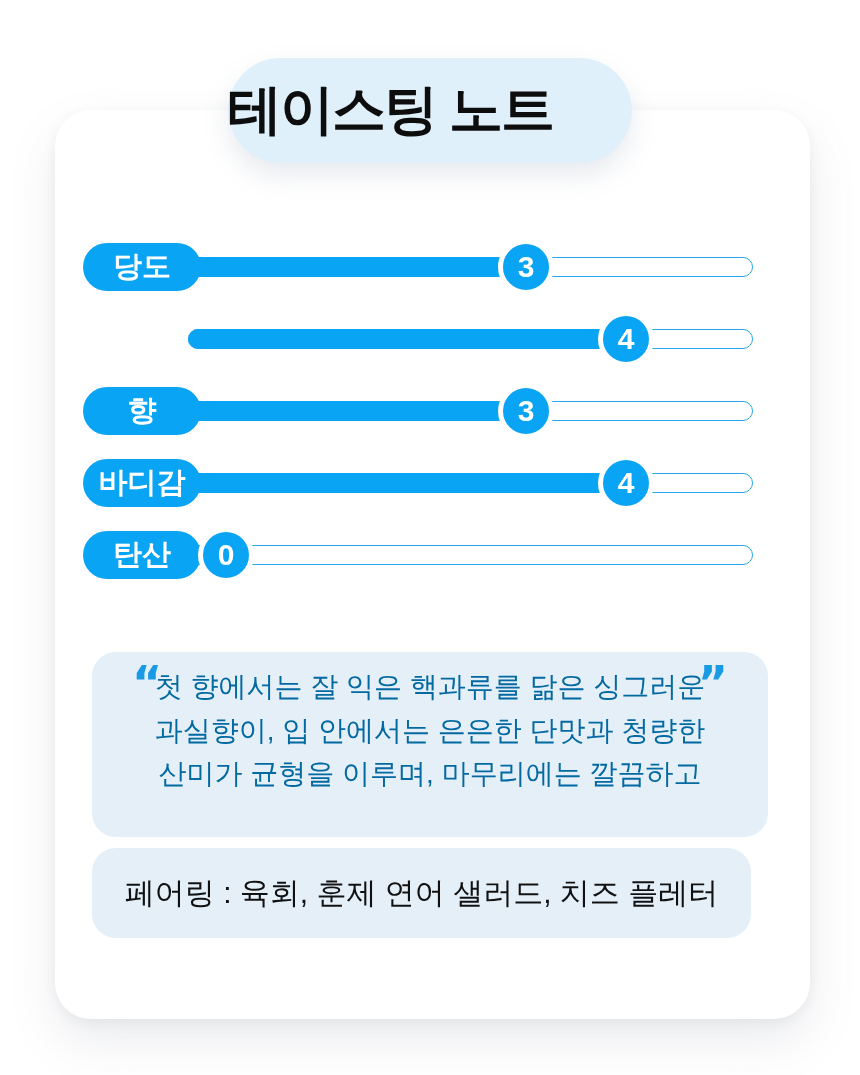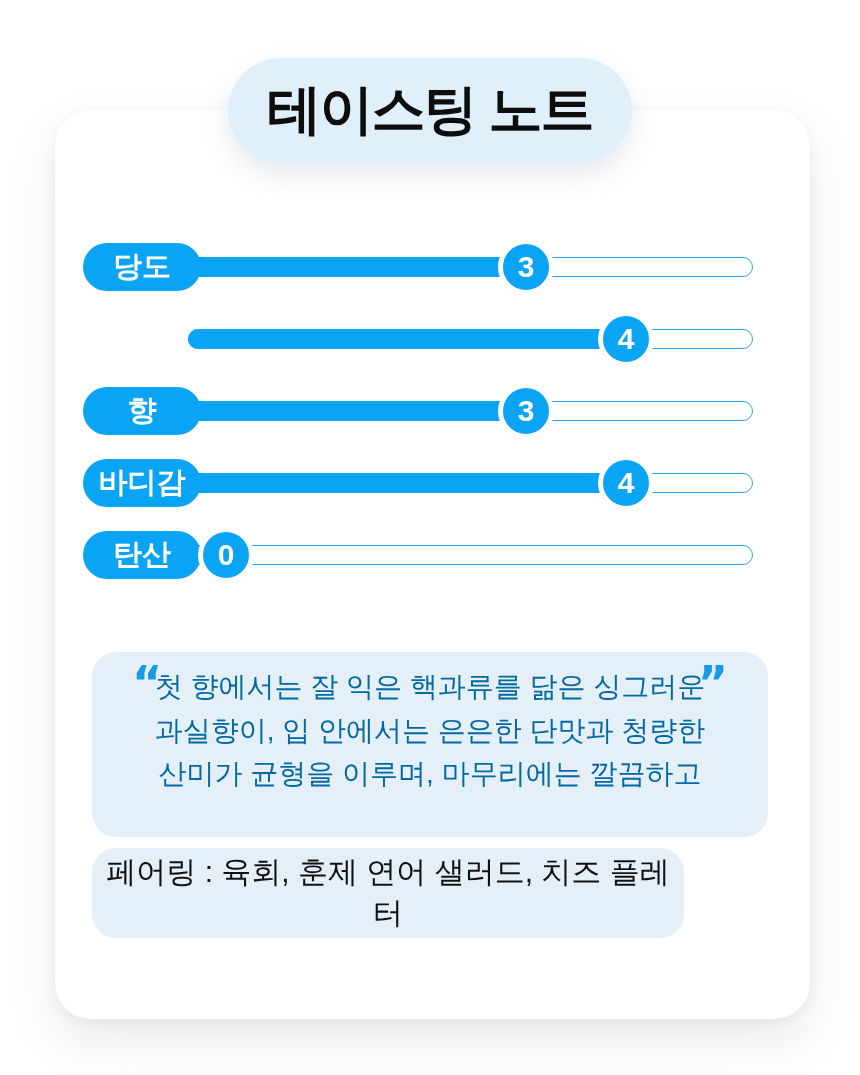--- a/index.html
+++ b/index.html
@@ -14,21 +14,21 @@
   .card{
     position:absolute;left:55px;top:110px;width:755px;height:909px;
     background:#ffffff;border-radius:36px;
     box-shadow:0 22px 48px rgba(110,120,140,.14),0 4px 14px rgba(0,0,0,.05);
   }
 
   
   .badge{
     position:absolute;left:50%;transform:translateX(-50%);top:58px;
     width:404px;height:105px;border-radius:53px;background:#dff0fb;
-    display:flex;align-items:center;justify-content:center;
+    display:flex;align-items:center;
     box-shadow:0 12px 26px rgba(120,140,160,.18);z-index:3;
   }
   .badge span{
     font-size:54px;font-weight:900;letter-spacing:-2px;color:#0d0d0d;
   }
 
   
   .sliders{position:absolute;left:28px;top:133px;width:673px;}
   .slider-row{position:relative;height:48px;margin-bottom:24px;}
   .track{
@@ -62,21 +62,21 @@
     font-size:28px;line-height:43.5px;font-weight:500;color:#0369a1;
   }
   .q{
     position:absolute;top:4px;font-size:46px;font-weight:900;color:#189be4;
     font-family:"DejaVu Sans",sans-serif;
   }
   .q.open{left:40px;}
   .q.close{right:40px;}
 
   .pairing-panel{
-    position:absolute;left:37px;top:738px;width:592px;height:90px;
+    position:absolute;left:37px;top:738px;width:659px;height:90px;
     background:#e4eff8;border-radius:24px;
     display:flex;align-items:center;justify-content:center;text-align:center;
   }
   .pairing-panel span{font-size:30px;font-weight:500;color:#111;}
 </style>
 </head>
 <body>
 
 <div class="page">
 

